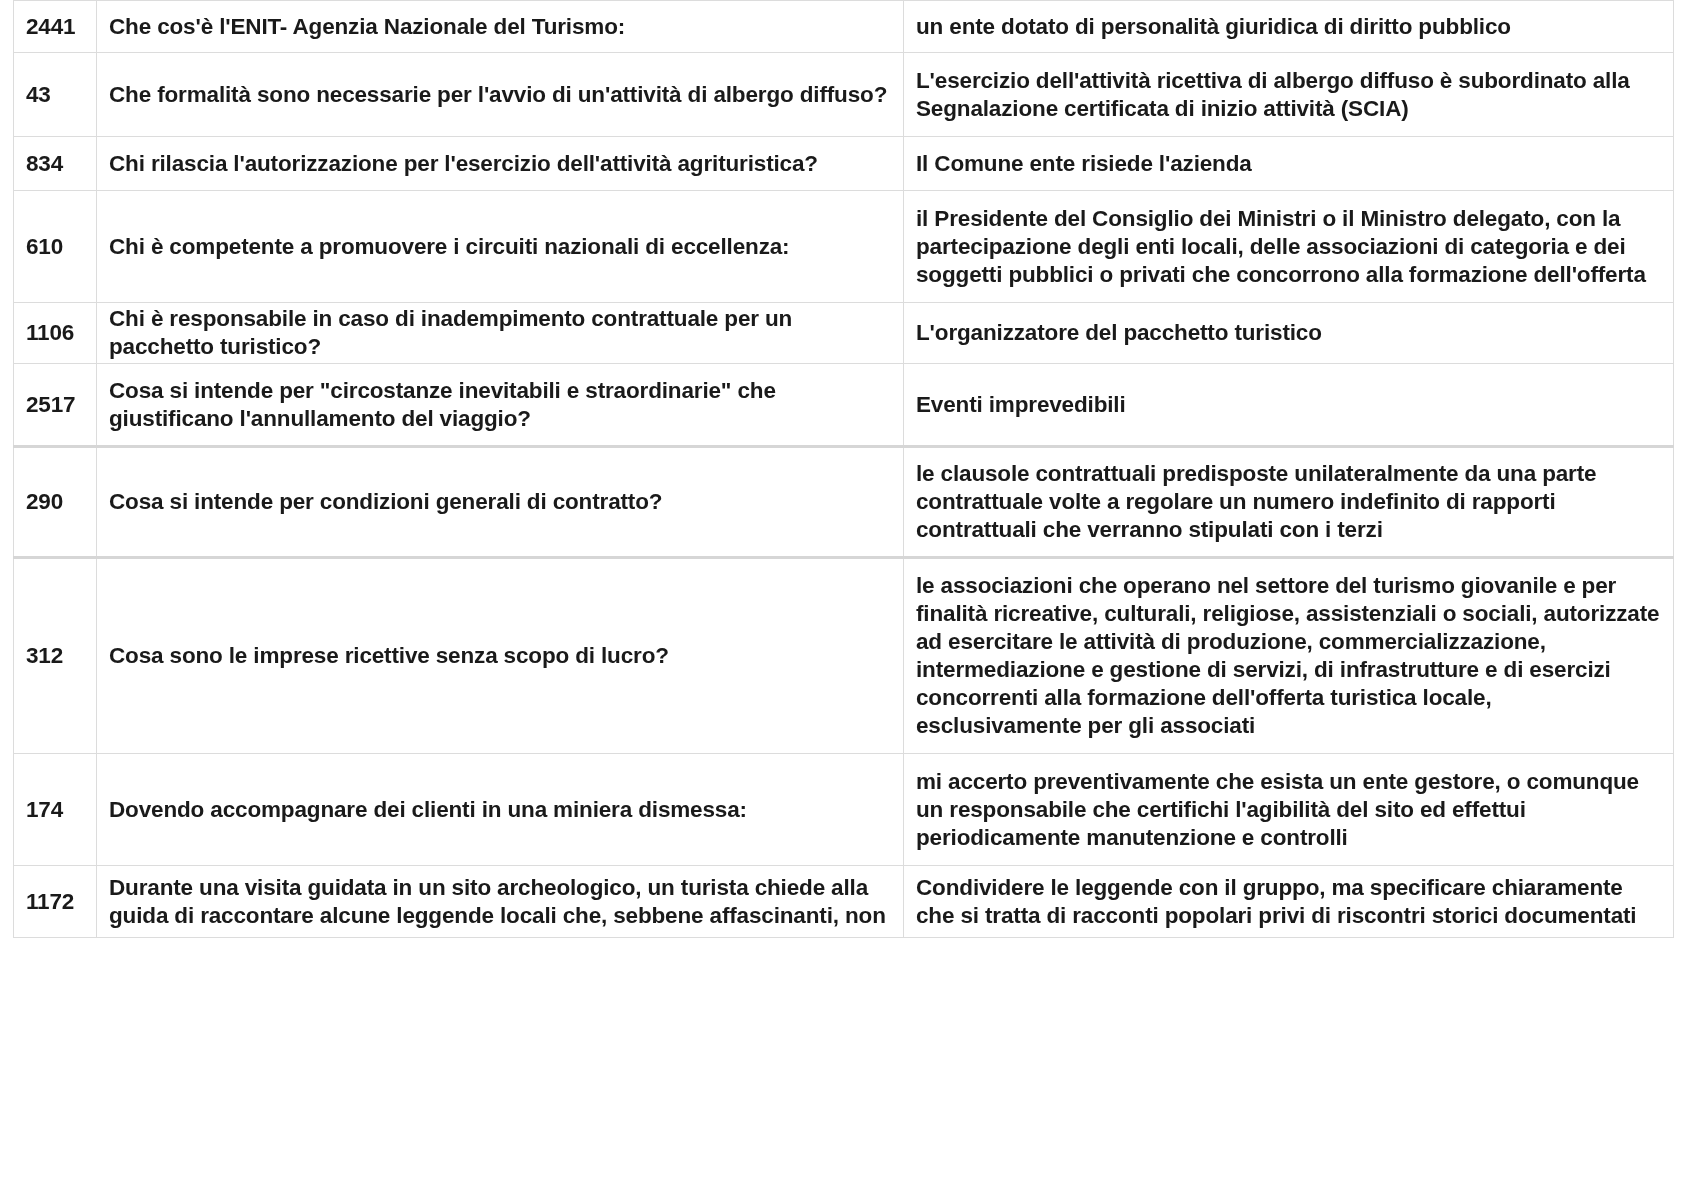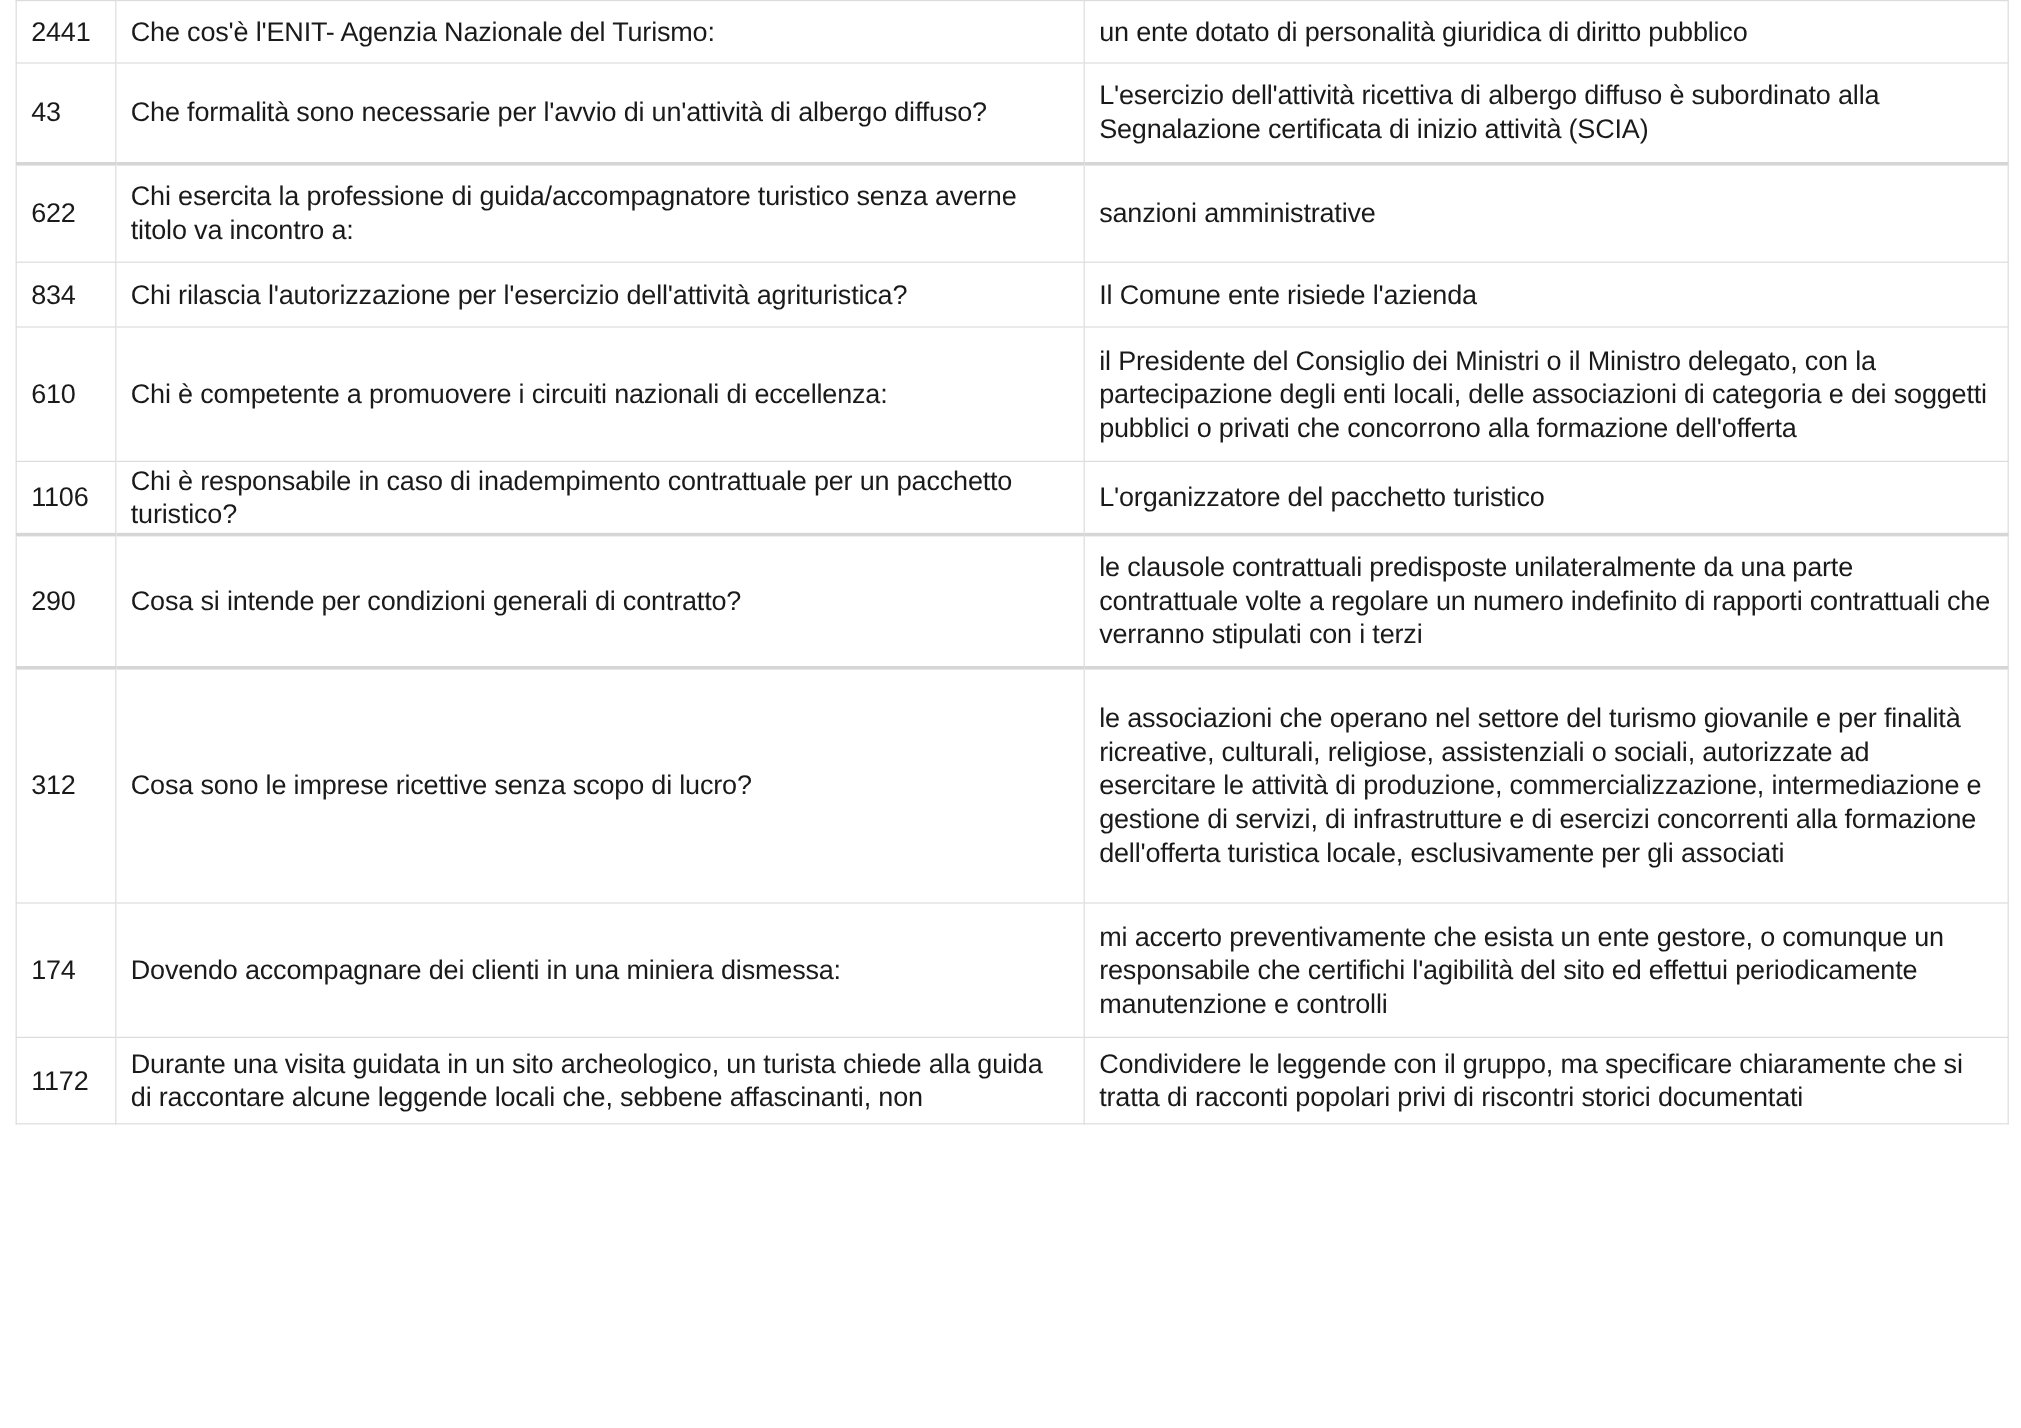--- a/index.html
+++ b/index.html
@@ -18,20 +18,21 @@
   .sheet {
     position: absolute;
     left: 13px;
     top: 0;
     width: 1660px;
   }
   table {
     border-collapse: collapse;
     width: 1660px;
     table-layout: fixed;
+    font-weight: bold;
   }
   td {
     border: 1.5px solid #dcdcdc;
     font-size: 22.5px;
     line-height: 28px;
     vertical-align: middle;
     padding: 0 12px;
     letter-spacing: -0.15px;
   }
   col.c-id { width: 83px; }
@@ -53,39 +54,39 @@
       <tr style="height:52px">
         <td>2441</td>
         <td>Che cos'è l'ENIT- Agenzia Nazionale del Turismo:</td>
         <td>un ente dotato di personalità giuridica di diritto pubblico</td>
       </tr>
       <tr style="height:84px">
         <td>43</td>
         <td>Che formalità sono necessarie per l'avvio di un'attività di albergo diffuso?</td>
         <td>L'esercizio dell'attività ricettiva di albergo diffuso è subordinato alla Segnalazione certificata di inizio attività (SCIA)</td>
       </tr>
-      <tr class="thick-top" style="height:82px">
-        <td>622</td>
-        <td>Chi esercita la professione di guida/accompagnatore turistico senza averne titolo va incontro a:</td>
-        <td>sanzioni amministrative</td>
-      </tr>
       <tr style="height:54px">
         <td>834</td>
         <td>Chi rilascia l'autorizzazione per l'esercizio dell'attività agrituristica?</td>
         <td>Il Comune ente risiede l'azienda</td>
       </tr>
       <tr style="height:112px">
         <td>610</td>
         <td>Chi è competente a promuovere i circuiti nazionali di eccellenza:</td>
         <td>il Presidente del Consiglio dei Ministri o il Ministro delegato, con la partecipazione degli enti locali, delle associazioni di categoria e dei soggetti pubblici o privati che concorrono alla formazione dell'offerta</td>
       </tr>
       <tr style="height:61px">
         <td>1106</td>
         <td>Chi è responsabile in caso di inadempimento contrattuale per un pacchetto turistico?</td>
         <td>L'organizzatore del pacchetto turistico</td>
+      </tr>
+      <tr style="height:83px">
+        <td>2517</td>
+        <td>Cosa si intende per "circostanze inevitabili e straordinarie" che giustificano l'annullamento del viaggio?</td>
+        <td>Eventi imprevedibili</td>
       </tr>
       <tr class="thick-top" style="height:111px">
         <td>290</td>
         <td>Cosa si intende per condizioni generali di contratto?</td>
         <td>le clausole contrattuali predisposte unilateralmente da una parte contrattuale volte a regolare un numero indefinito di rapporti contrattuali che verranno stipulati con i terzi</td>
       </tr>
       <tr class="thick-top" style="height:196px">
         <td>312</td>
         <td>Cosa sono le imprese ricettive senza scopo di lucro?</td>
         <td>le associazioni che operano nel settore del turismo giovanile e per finalità ricreative, culturali, religiose, assistenziali o sociali, autorizzate ad esercitare le attività di produzione, commercializzazione, intermediazione e gestione di servizi, di infrastrutture e di esercizi concorrenti alla formazione dell'offerta turistica locale, esclusivamente per gli associati</td>

